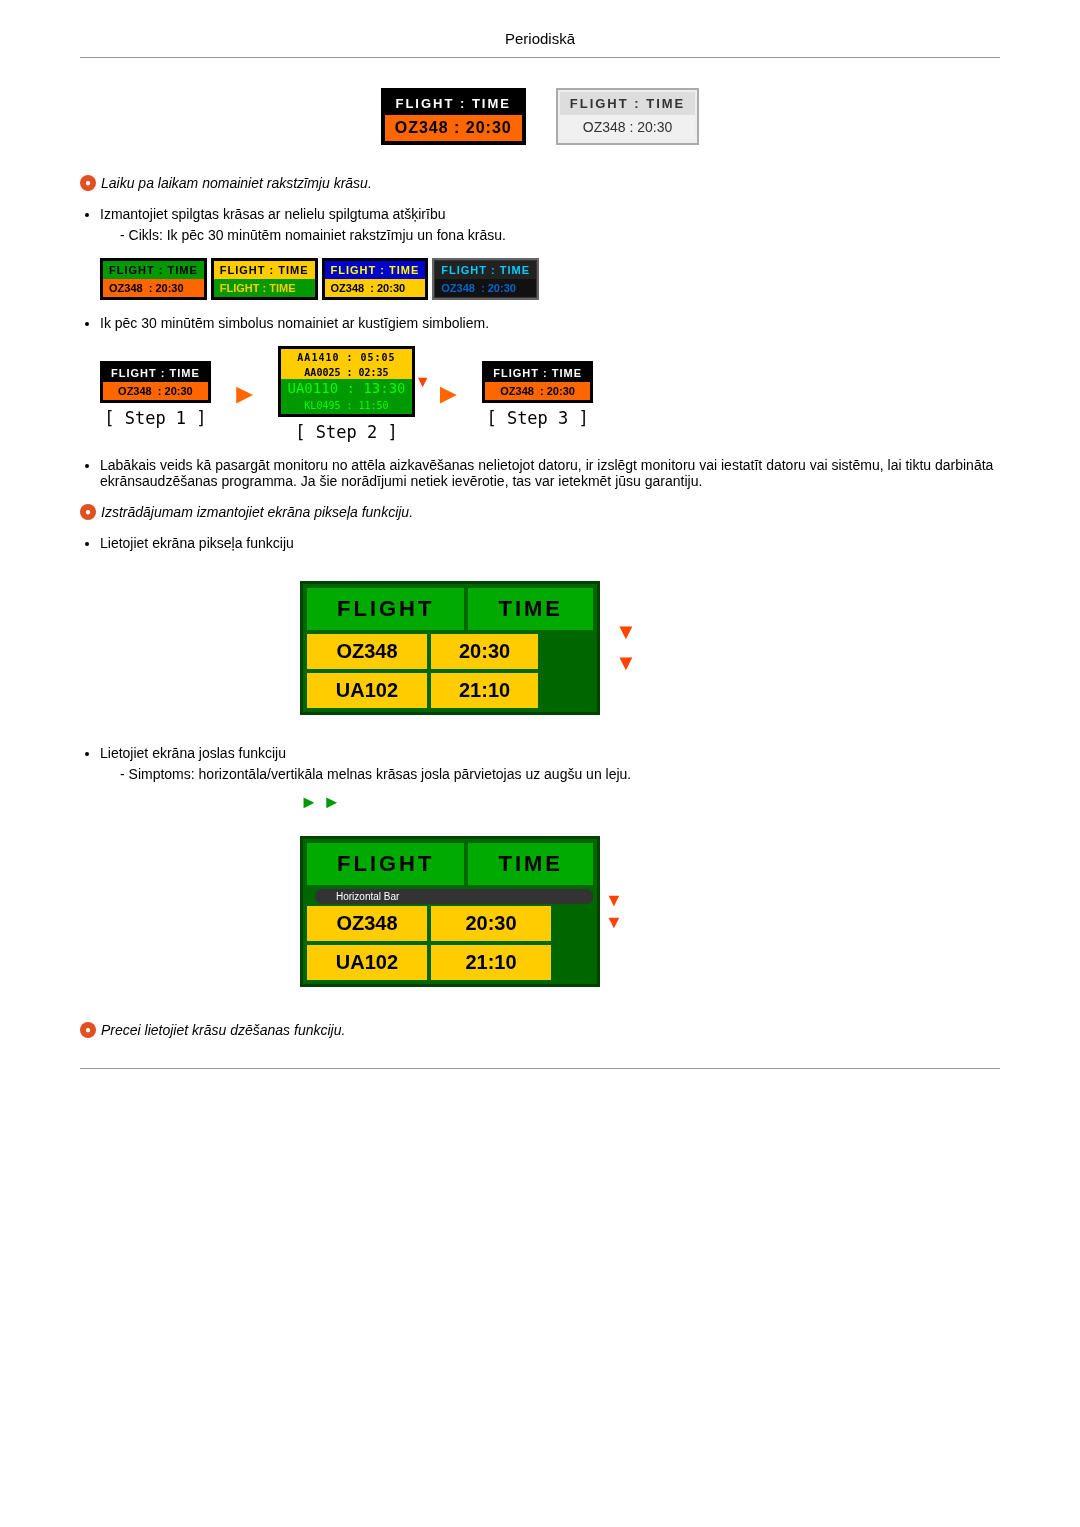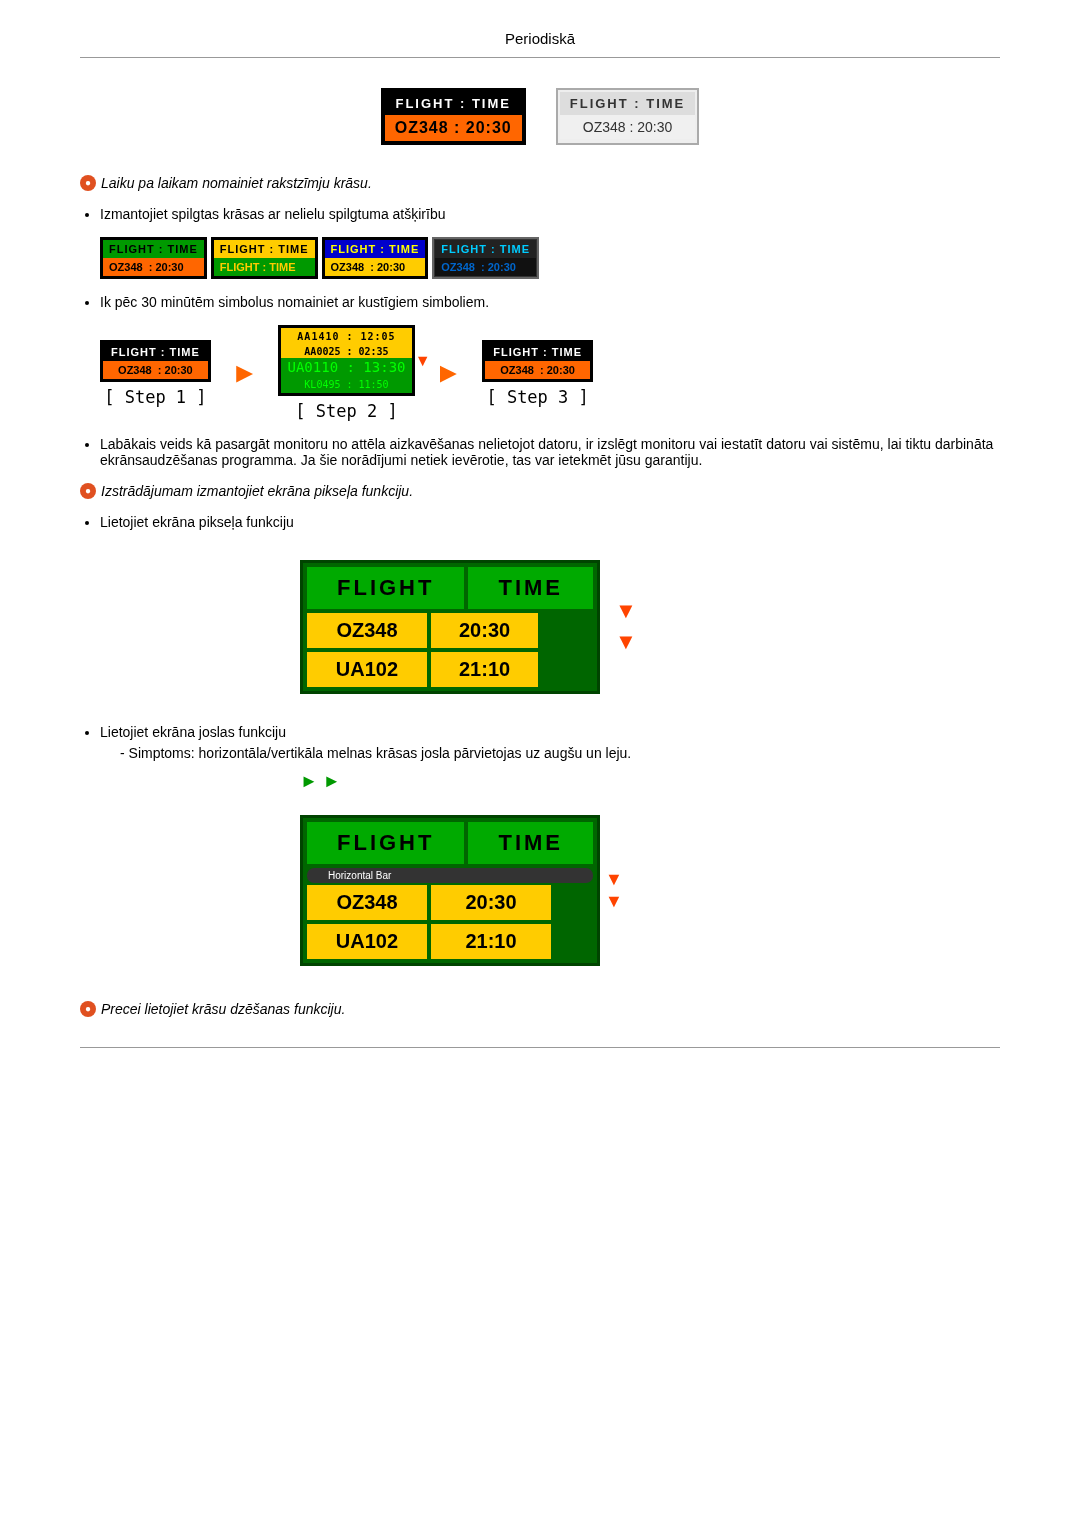--- a/index.html
+++ b/index.html
@@ -212,21 +212,21 @@
       padding: 8px 30px;
       margin: 2px;
       letter-spacing: 3px;
       min-width: 120px;
       text-align: center;
     }
     .hbar-display .hb-bar-row {
       background: #333;
       color: #fff;
       font-size: 10px;
-      margin: 2px 2px 0 2px;
+      margin: 2px 2px 0 10px;
       padding: 2px 21px;
       text-align: left;
       border-radius: 7px;
     }
     .hbar-display .hb-data-row {
       display: flex;
     }
     .hbar-display .hb-data-cell {
       background: #ffcc00;
       color: #000;
@@ -299,20 +299,23 @@
   </div>
 
   <div class="italic-note">
     <span class="info-icon">●</span>
     <em>Laiku pa laikam nomainiet rakstzīmju krāsu.</em>
   </div>
 
   <ul>
     <li>
       <span>Izmantojiet spilgtas krāsas ar nelielu spilgtuma atšķirību</span>
+      <div class="sub-note">
+        <span>- Cikls: Ik pēc 30 minūtēm nomainiet rakstzīmju un fona krāsu.</span>
+      </div>
 
       
       <div class="cycle-panels">
 
         <div style="display:inline-block;border:2px solid #000;padding:1px;background:#000;">
           <div style="background:#009900;color:#000;font-weight:bold;font-size:11px;padding:3px 6px;letter-spacing:1px;">FLIGHT : TIME</div>
           <div style="background:#ff6600;color:#000;font-weight:bold;font-size:11px;padding:3px 6px;">OZ348 &nbsp;: 20:30</div>
         </div>
 
         <div style="display:inline-block;border:2px solid #000;padding:1px;background:#000;">
@@ -345,21 +348,21 @@
             <div style="background:#000;color:#fff;font-weight:bold;font-size:11px;padding:3px 8px;letter-spacing:1px;">FLIGHT : TIME</div>
             <div style="background:#ff6600;color:#000;font-weight:bold;font-size:11px;padding:3px 8px;">OZ348 &nbsp;: 20:30</div>
           </div>
           <div class="step-label">[ Step 1 ]</div>
         </div>
 
         <div class="arrow-right">►</div>
 
         <div class="step-box">
           <div style="display:inline-block;border:2px solid #000;padding:1px;background:#000;position:relative;">
-            <div style="background:#ffcc00;color:#000;font-weight:bold;font-size:10px;padding:3px 6px;letter-spacing:1px;font-family:monospace;">AA1410 : 12:05</div>
+            <div style="background:#ffcc00;color:#000;font-weight:bold;font-size:10px;padding:3px 6px;letter-spacing:1px;font-family:monospace;">AA1410 : 05:05</div>
             <div style="background:#ffcc00;color:#000;font-size:10px;padding:1px 6px;font-family:monospace;font-weight:bold;">AA0025 : 02:35</div>
             <div style="background:#009900;color:#00ff00;font-size:14px;padding:1px 6px;font-family:monospace;">UA0110 : 13:30</div>
             <div style="background:#009900;color:#00ff00;font-size:10px;padding:3px 6px;font-family:monospace;">KL0495 : 11:50</div>
             
             <div style="position:absolute;right:-18px;top:50%;transform:translateY(-50%);color:#ff4400;font-size:16px;">▼</div>
           </div>
           <div class="step-label">[ Step 2 ]</div>
         </div>
 
         <div class="arrow-right">►</div>

